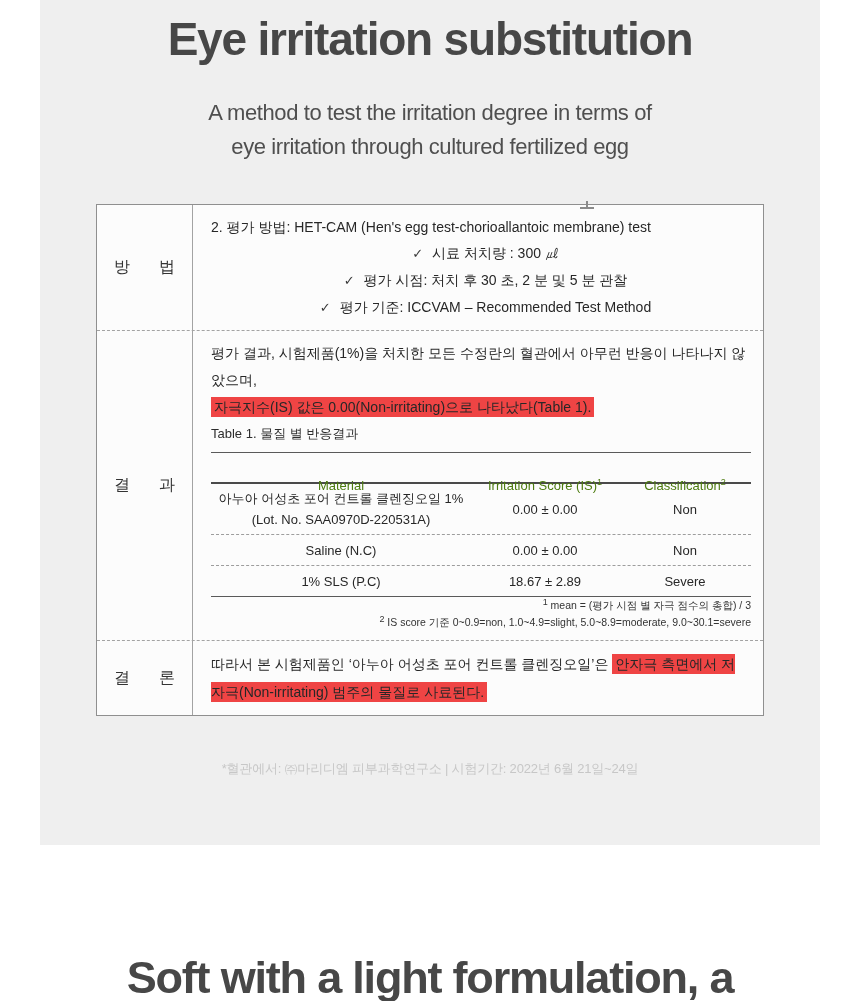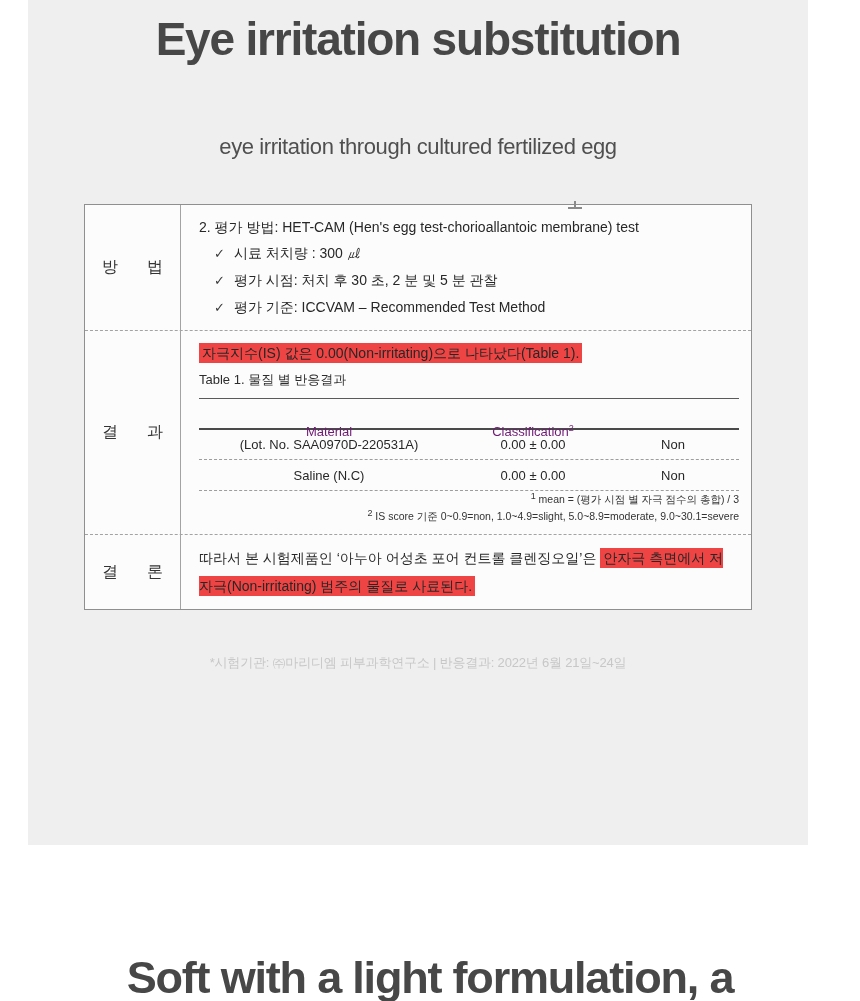--- a/index.html
+++ b/index.html
@@ -3,21 +3,21 @@
 <meta charset="utf-8">
 <style>
   * { margin:0; padding:0; box-sizing:border-box; }
   html,body { background:#ffffff; }
   .page {
     position:relative; width:860px; height:1001px; overflow:hidden;
     background:#ffffff; margin:0 auto;
     font-family:"Liberation Sans", sans-serif;
   }
   .panel {
-    position:absolute; left:28px; top:0; width:780px; height:845px;
+    position:absolute; left:40px; top:0; width:780px; height:845px;
     background:#efefef;
   }
   
   .title {
     padding-top:10px; text-align:center;
     font-size:46px; line-height:58px; font-weight:bold;
     letter-spacing:-1.2px; color:#474747;
   }
   .subtitle {
     margin-top:28px; text-align:center;
@@ -39,32 +39,32 @@
     content:""; position:absolute; left:6px; top:1px; width:2px; height:6px; background:#8a8a8a;
   }
   .prow { display:grid; grid-template-columns:96px 1fr; }
   .prow + .prow { border-top:1px dashed #a3a3a3; }
   .label-cell {
     display:flex; justify-content:space-between; align-items:center;
     padding:0 17px; border-right:1px solid #a3a3a3;
     font-size:16px; color:#333333; letter-spacing:0;
   }
   .content-cell { padding:9px 18px 9px 18px; font-size:14px; line-height:26px; }
-  .check-line { padding-left:15px; }
+  .check-line { padding-left:15px;text-align:center; }
   .check-icon { display:inline-block; margin-right:9px; color:#3a3a3a; font-size:13px; }
   .hl { background:#ef4444; padding:2px 3px; }
   .result-line { line-height:27px; }
   .table-caption { font-size:13px; color:#2d2d2d; }
   
   .itable { width:540px; margin-top:5px; border-top:1px solid #5a5a5a; font-size:13px; }
   .itable .hrow {
     display:grid; grid-template-columns:260px 148px 132px; align-items:center;
     height:31px; border-bottom:2.5px solid #4a4a4a;
   }
-  .itable .hcell { text-align:center; color:#701a75;margin-top:20px; }
+  .itable .hcell { text-align:center; color:#4d7c0f;margin-top:20px; }
   .itable .drow {
     display:grid; grid-template-columns:260px 148px 132px; align-items:center;
     padding:4px 0; border-bottom:1px dashed #9d9d9d;
   }
   .itable .drow.last { border-bottom:1.5px solid #5a5a5a; }
   .itable .dcell { text-align:center; line-height:21px; }
   .itable .drow.single { height:31px; padding:0; }
   sup { font-size:9px; vertical-align:super; line-height:0; }
   .footnotes { font-size:10.5px; line-height:17px; color:#333333;text-align:right; }
   
@@ -82,21 +82,21 @@
 <body>
 
 <div class="page">
   <div class="panel">
 
     <h1 class="title">
       <span>Eye irritation substitution</span><br>
     </h1>
 
     <p class="subtitle">
-      <br>
+      <span>A method to test the irritation degree in terms of</span><br>
       <span>eye irritation through cultured fertilized egg</span>
     </p>
 
     <div class="paper">
       <div class="scan-artifact"></div>
 
       <div class="prow">
         <div class="label-cell">
           <span>방</span>
           <span>법</span>
@@ -114,67 +114,77 @@
           </div>
         </div>
       </div>
 
       <div class="prow">
         <div class="label-cell">
           <span>결</span>
           <span>과</span>
         </div>
         <div class="content-cell">
+          <div class="result-line">평가 결과, 시험제품(1%)을 처치한 모든 수정란의 혈관에서 아무런 반응이 나타나지 않았으며,</div>
           <div class="result-line">
             <span class="hl">자극지수(IS) 값은 0.00(Non-irritating)으로 나타났다(Table 1).</span>
           </div>
 
           <div class="table-caption">Table 1. 물질 별 반응결과</div>
 
           <div class="itable">
             <div class="hrow">
               <div class="hcell">
                 <span>Material</span><sup></sup>
               </div>
               <div class="hcell">
+                <span>Irritation Score (IS)</span><sup>1</sup>
+              </div>
+              <div class="hcell">
                 <span>Classification</span><sup>2</sup>
               </div>
             </div>
 
             <div class="drow">
               <div class="dcell">
+                <div>아누아 어성초 포어 컨트롤 클렌징오일 1%</div>
                 <div>(Lot. No. SAA0970D-220531A)</div>
               </div>
               <div class="dcell">0.00 ± 0.00</div>
               <div class="dcell">Non</div>
             </div>
 
             <div class="drow single">
               <div class="dcell">Saline (N.C)</div>
               <div class="dcell">0.00 ± 0.00</div>
               <div class="dcell">Non</div>
             </div>
 
+            <div class="drow single last">
+              <div class="dcell">1% SLS (P.C)</div>
+              <div class="dcell">18.67 ± 2.89</div>
+              <div class="dcell">Severe</div>
+            </div>
           </div>
 
           <div class="footnotes">
             <div><sup>1</sup> <span>mean = (평가 시점 별 자극 점수의 총합) / 3</span></div>
             <div><sup>2</sup> <span>IS score 기준 0~0.9=non, 1.0~4.9=slight, 5.0~8.9=moderate, 9.0~30.1=severe</span></div>
           </div>
         </div>
       </div>
 
       <div class="prow">
         <div class="label-cell">
           <span>결</span>
           <span>론</span>
         </div>
         <div class="content-cell result-line" style="line-height:28px;">
           <span>따라서 본 시험제품인 ‘아누아 어성초 포어 컨트롤 클렌징오일’은 </span><span class="hl">안자극 측면에서 저자극(Non-irritating) 범주의 물질로 사료된다.</span>
         </div>
       </div>
     </div>
 
-    <p class="caption">*시험기관: ㈜마리디엠 피부과학연구소  |  반응결과: 2022년 6월 21일~24일</p>
+    <p class="caption">*혈관에서: ㈜마리디엠 피부과학연구소  |  시험기간: 2022년 6월 21일~24일</p>
   </div>
 
   <h2 class="next-heading">Soft with a light formulation, a</h2>
 </div>
 
 </body></html>

